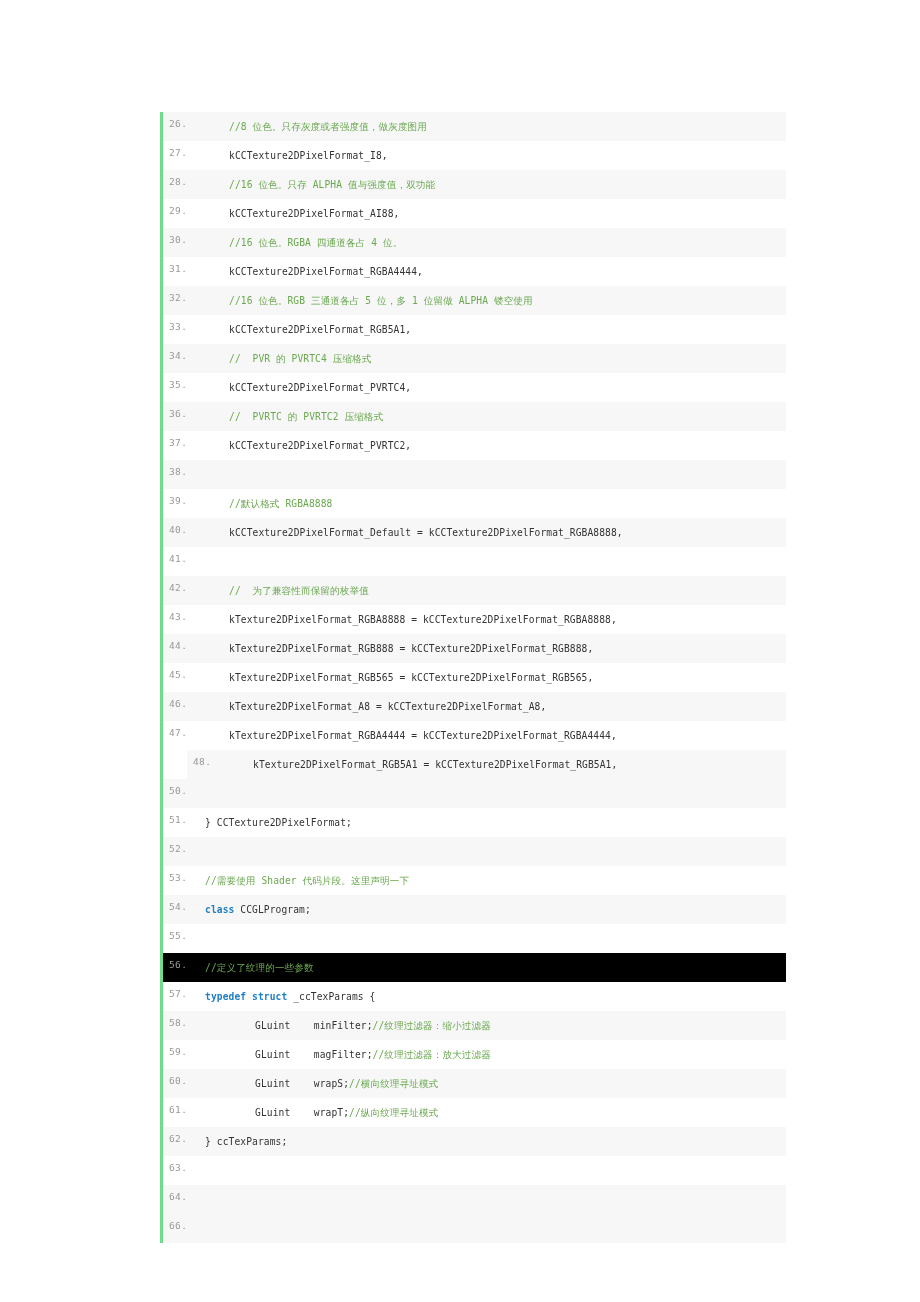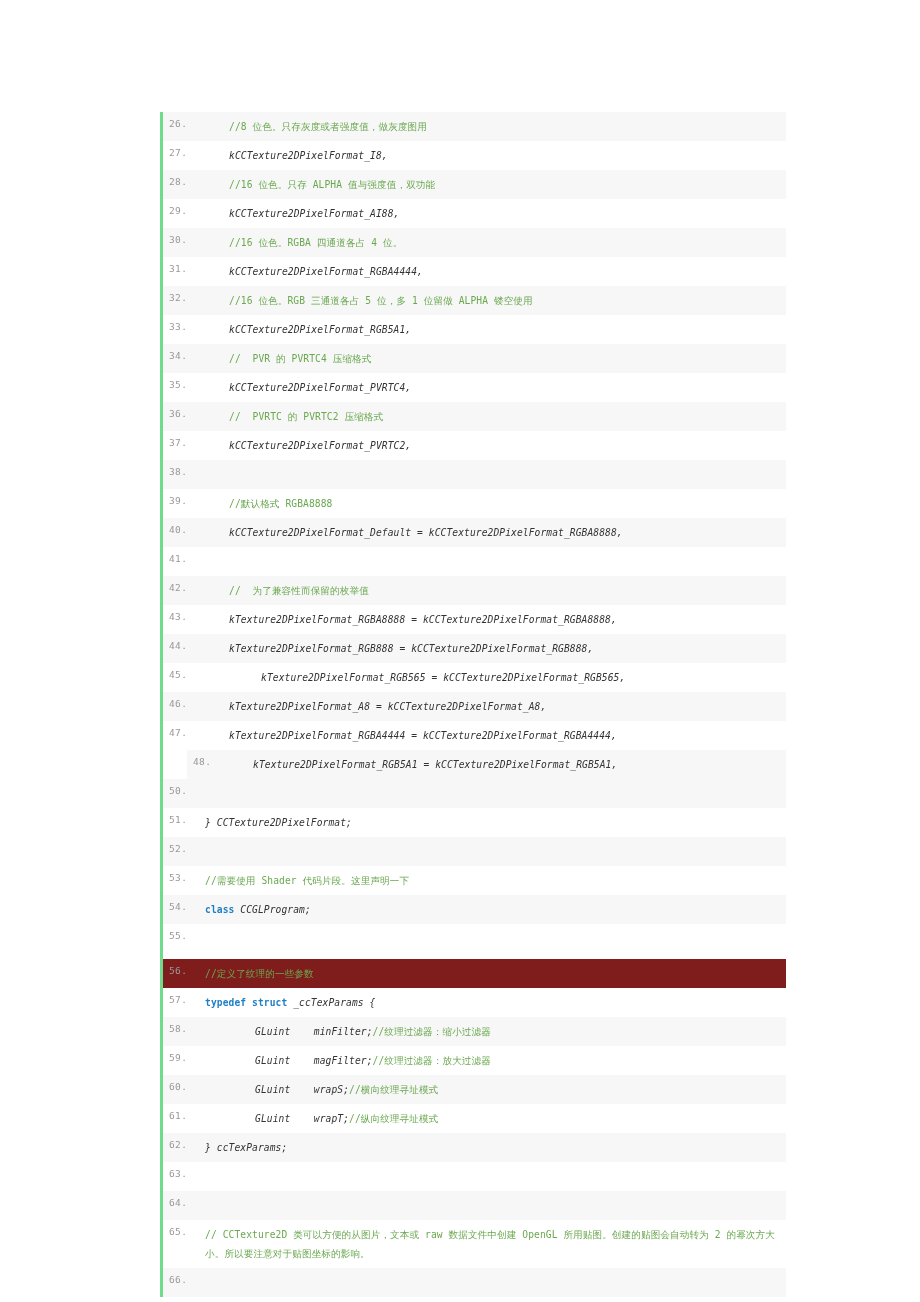--- a/index.html
+++ b/index.html
@@ -68,21 +68,21 @@
     line-height: 19px;
     color: #333333;
     white-space: pre-wrap;
     word-break: break-word;
     letter-spacing: 0.1px;
   }
 
   
   .tok-comment { color: #6aa84f; }
   .tok-keyword { color: #1f7fc4; font-weight: bold; }
-  .tok-plain   { color: #333333; font-style: italic; }
+  .tok-plain   { color: #333333; }
 
   .indent-1 { padding-left: 32px; }
   .indent-0 { padding-left: 8px; }
   .indent-2 { padding-left: 58px; }
 </style>
 </head>
 <body>
 
 <div id="page">
   <div id="code-block" style="border-left-color: rgb(111, 220, 140);">
@@ -157,21 +157,21 @@
       <div class="code-line" style="background: rgb(255, 255, 255);">
         <div class="ln">43.</div>
         <div class="code-text indent-1"><span class="tok-plain" style="color: rgb(51, 51, 51);">kTexture2DPixelFormat_RGBA8888 = kCCTexture2DPixelFormat_RGBA8888,</span></div>
       </div>
       <div class="code-line alt" style="background: rgb(247, 247, 247);">
         <div class="ln">44.</div>
         <div class="code-text indent-1"><span class="tok-plain" style="color: rgb(51, 51, 51);">kTexture2DPixelFormat_RGB888 = kCCTexture2DPixelFormat_RGB888,</span></div>
       </div>
       <div class="code-line" style="background: rgb(255, 255, 255);">
         <div class="ln">45.</div>
-        <div class="code-text indent-1"><span class="tok-plain" style="color: rgb(51, 51, 51); margin-left: 32px;">kTexture2DPixelFormat_RGB565 = kCCTexture2DPixelFormat_RGB565,</span></div>
+        <div class="code-text indent-1"><span class="tok-plain" style="color: rgb(51, 51, 51);">kTexture2DPixelFormat_RGB565 = kCCTexture2DPixelFormat_RGB565,</span></div>
       </div>
       <div class="code-line alt" style="background: rgb(247, 247, 247);">
         <div class="ln">46.</div>
         <div class="code-text indent-1"><span class="tok-plain" style="color: rgb(51, 51, 51);">kTexture2DPixelFormat_A8 = kCCTexture2DPixelFormat_A8,</span></div>
       </div>
       <div class="code-line" style="background: rgb(255, 255, 255);">
         <div class="ln">47.</div>
         <div class="code-text indent-1"><span class="tok-plain" style="color: rgb(51, 51, 51);">kTexture2DPixelFormat_RGBA4444 = kCCTexture2DPixelFormat_RGBA4444,</span></div>
       </div>
       <div class="code-line alt" style="background: rgb(247, 247, 247); margin-left: 24px;">
@@ -195,21 +195,21 @@
         <div class="code-text indent-0"><span class="tok-comment" style="color: rgb(106, 168, 79);">//需要使用 Shader 代码片段。这里声明一下</span></div>
       </div>
       <div class="code-line alt" style="background: rgb(247, 247, 247);">
         <div class="ln">54.</div>
         <div class="code-text indent-0"><span class="tok-keyword" style="color: rgb(31, 127, 196);">class</span><span class="tok-plain" style="color: rgb(51, 51, 51);"> CCGLProgram;</span></div>
       </div>
       <div class="code-line" style="background: rgb(255, 255, 255);">
         <div class="ln">55.</div>
         <div class="code-text indent-0">&nbsp;</div>
       </div>
-      <div class="code-line alt" style="background: #7f1d1d; margin-top: 6px;">
+      <div class="code-line alt" style="background: #000000;">
         <div class="ln">56.</div>
         <div class="code-text indent-0"><span class="tok-comment" style="color: rgb(106, 168, 79);">//定义了纹理的一些参数</span></div>
       </div>
       <div class="code-line" style="background: rgb(255, 255, 255);">
         <div class="ln">57.</div>
         <div class="code-text indent-0"><span class="tok-keyword" style="color: rgb(31, 127, 196);">typedef struct</span><span class="tok-plain" style="color: rgb(51, 51, 51);"> _ccTexParams {</span></div>
       </div>
       <div class="code-line alt" style="background: rgb(247, 247, 247);">
         <div class="ln">58.</div>
         <div class="code-text indent-2"><span class="tok-plain" style="color: rgb(51, 51, 51);">GLuint    minFilter;</span><span class="tok-comment" style="color: rgb(106, 168, 79);">//纹理过滤器：缩小过滤器</span></div>
@@ -231,22 +231,18 @@
         <div class="code-text indent-0"><span class="tok-plain" style="color: rgb(51, 51, 51);">} ccTexParams;</span></div>
       </div>
       <div class="code-line" style="background: rgb(255, 255, 255);">
         <div class="ln">63.</div>
         <div class="code-text indent-0">&nbsp;</div>
       </div>
       <div class="code-line alt" style="background: rgb(247, 247, 247);">
         <div class="ln">64.</div>
         <div class="code-text indent-0">&nbsp;</div>
       </div>
-      <div class="code-line" style="background: rgb(255, 255, 255);">
-        <div class="ln">65.</div>
-        <div class="code-text indent-0"><span class="tok-comment" style="color: rgb(106, 168, 79);">// CCTexture2D 类可以方便的从图片，文本或 raw 数据文件中创建 OpenGL 所用贴图。创建的贴图会自动转为 2 的幂次方大小。所以要注意对于贴图坐标的影响。</span></div>
-      </div>
       <div class="code-line alt" style="background: rgb(247, 247, 247);">
         <div class="ln">66.</div>
         <div class="code-text indent-0">&nbsp;</div>
       </div>
     </div>
 </div>
 
 </body></html>

